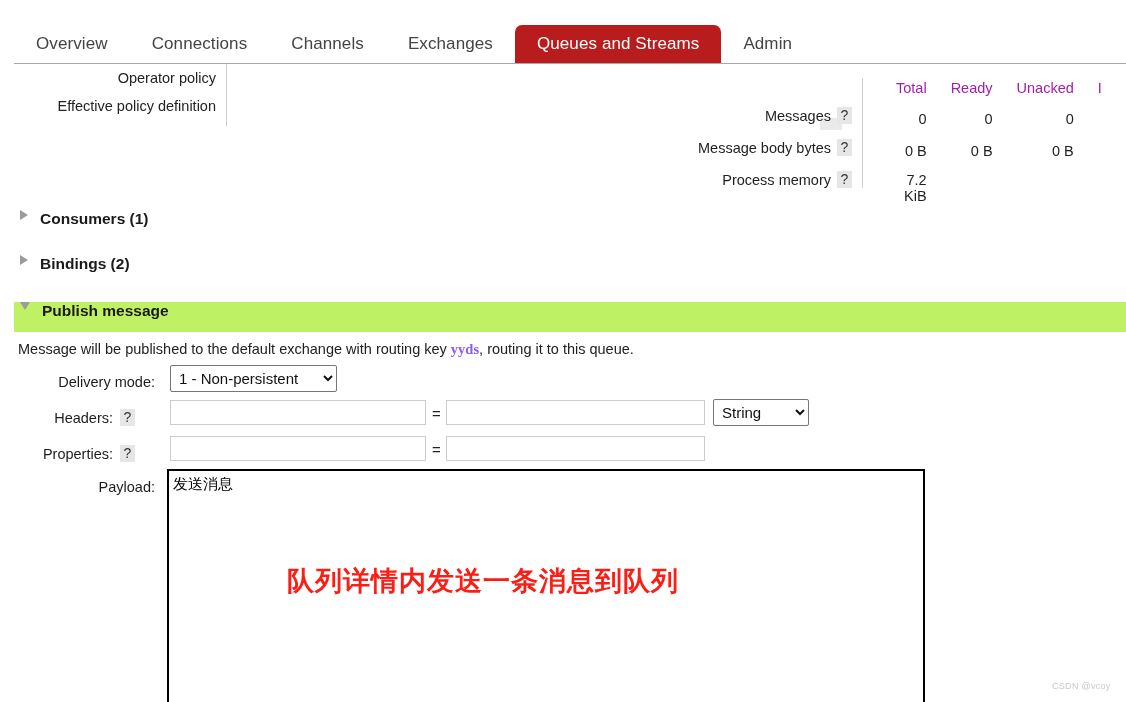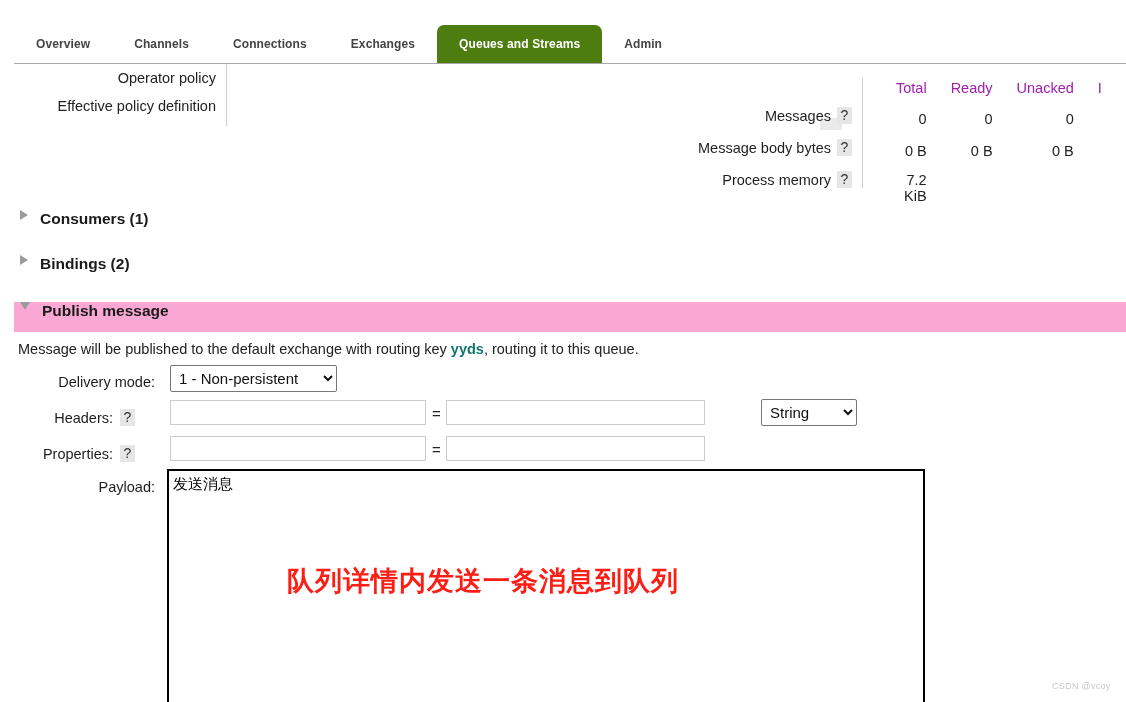--- a/index.html
+++ b/index.html
@@ -30,31 +30,31 @@
   }
   .tabs {
     position: absolute;
     left: 14px;
     top: 25px;
     display: flex;
     align-items: flex-end;
     height: 39px;
   }
   .tab {
-    font-size: 12px;
-    font-weight: bold;
+    font-size: 17px;
+    font-weight: normal;
     color: #444444;
     padding: 10px 22px 11px 22px;
     line-height: 18px;
     white-space: nowrap;
     cursor: pointer;
     letter-spacing: 0.1px;
   }
   .tab.active {
-    background: #4d7c0f;
+    background: #b91c1c;
     color: #ffffff;
     border-radius: 7px 7px 0 0;
   }
   .navline {
     position: absolute;
     left: 14px;
     top: 63px;
     width: 1112px;
     height: 1px;
     background: #a8a8a8;
@@ -159,21 +159,21 @@
     position: absolute;
     left: 14px;
     width: 1112px;
     height: 30px;
     display: flex;
     font-size: 15.5px;
     font-weight: bold;
     color: #1a1a1a;
     cursor: pointer;
   }
-  .section.shaded { background: #f9a8d4; }
+  .section.shaded { background: #bef264; }
   .tri {
     width: 0; height: 0;
     margin-left: 6px;
     margin-right: 12px;
     display: inline-block;
   }
   .tri.right {
     border-left: 8px solid #9b9b9b;
     border-top: 5.5px solid transparent;
     border-bottom: 5.5px solid transparent;
@@ -185,21 +185,21 @@
   }
 
   
   .publish-note {
     position: absolute;
     left: 18px;
     top: 341px;
     font-size: 14.5px;
     color: #222222;
   }
-  .publish-note b { font-weight: bold; color: #0f766e; }
+  .publish-note b { font-weight: bold; color: #8b5cf6; font-family: Liberation Serif, serif; }
 
   .form-label {
     position: absolute;
     width: 155px;
     text-align: right;
     font-size: 14.5px;
     color: #1d1d1d;
     white-space: nowrap;
   }
   .form-label .qmark { margin-left: 7px; }
@@ -272,22 +272,22 @@
   }
 </style>
 </head>
 <body>
 
 <div id="root">
 
   <div class="navbar">
     <div class="tabs">
       <div class="tab">Overview</div>
+      <div class="tab">Connections</div>
       <div class="tab">Channels</div>
-      <div class="tab">Connections</div>
       <div class="tab">Exchanges</div>
       <div class="tab active">Queues and Streams</div>
       <div class="tab">Admin</div>
     </div>
     <div class="navline"></div>
   </div>
 
   <div class="detail">
 
     <div class="left-labels">
@@ -364,21 +364,21 @@
   <div class="form-label" style="left:0px; top:374px;">Delivery mode:</div>
   <select class="rmq" style="left:170px; top:365px; width:167px;">
     <option>1 - Non-persistent</option>
     <option>2 - Persistent</option>
   </select>
 
   <div class="form-label" style="left:-20px; top:409px;"><span>Headers:</span><span class="qmark">?</span></div>
   <input class="rmq" style="left: 170px; top: 400px; width: 256px;" value="">
   <div class="eq" style="left:432px; top:405px;">=</div>
   <input class="rmq" style="left: 446px; top: 400px; width: 259px;" value="">
-  <select class="rmq" style="left:713px; top:399px; width:96px;margin-left:48px;">
+  <select class="rmq" style="left:713px; top:399px; width:96px;">
     <option>String</option>
     <option>Number</option>
     <option>Boolean</option>
     <option>List</option>
   </select>
 
   <div class="form-label" style="left:-20px; top:445px;"><span>Properties:</span><span class="qmark">?</span></div>
   <input class="rmq" style="left: 170px; top: 436px; width: 256px;" value="">
   <div class="eq" style="left:432px; top:441px;">=</div>
   <input class="rmq" style="left: 446px; top: 436px; width: 259px;" value="">

